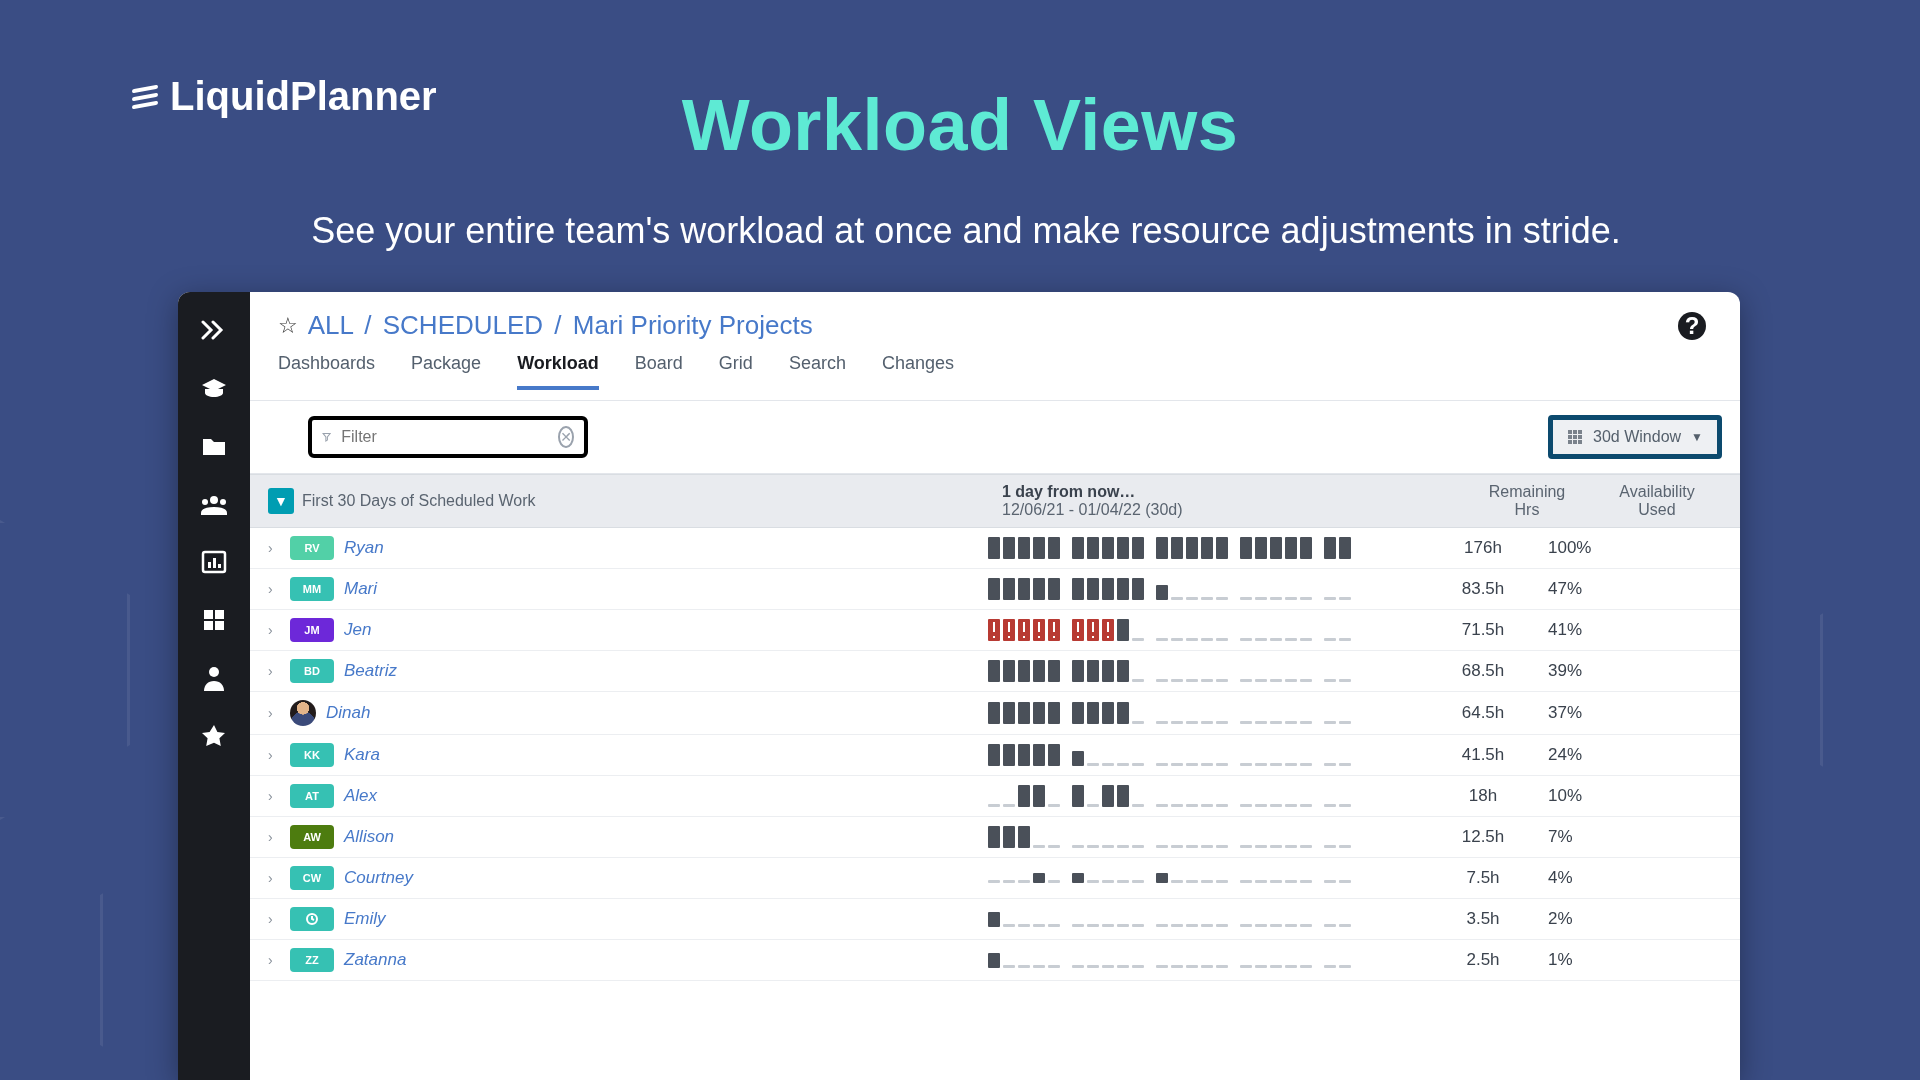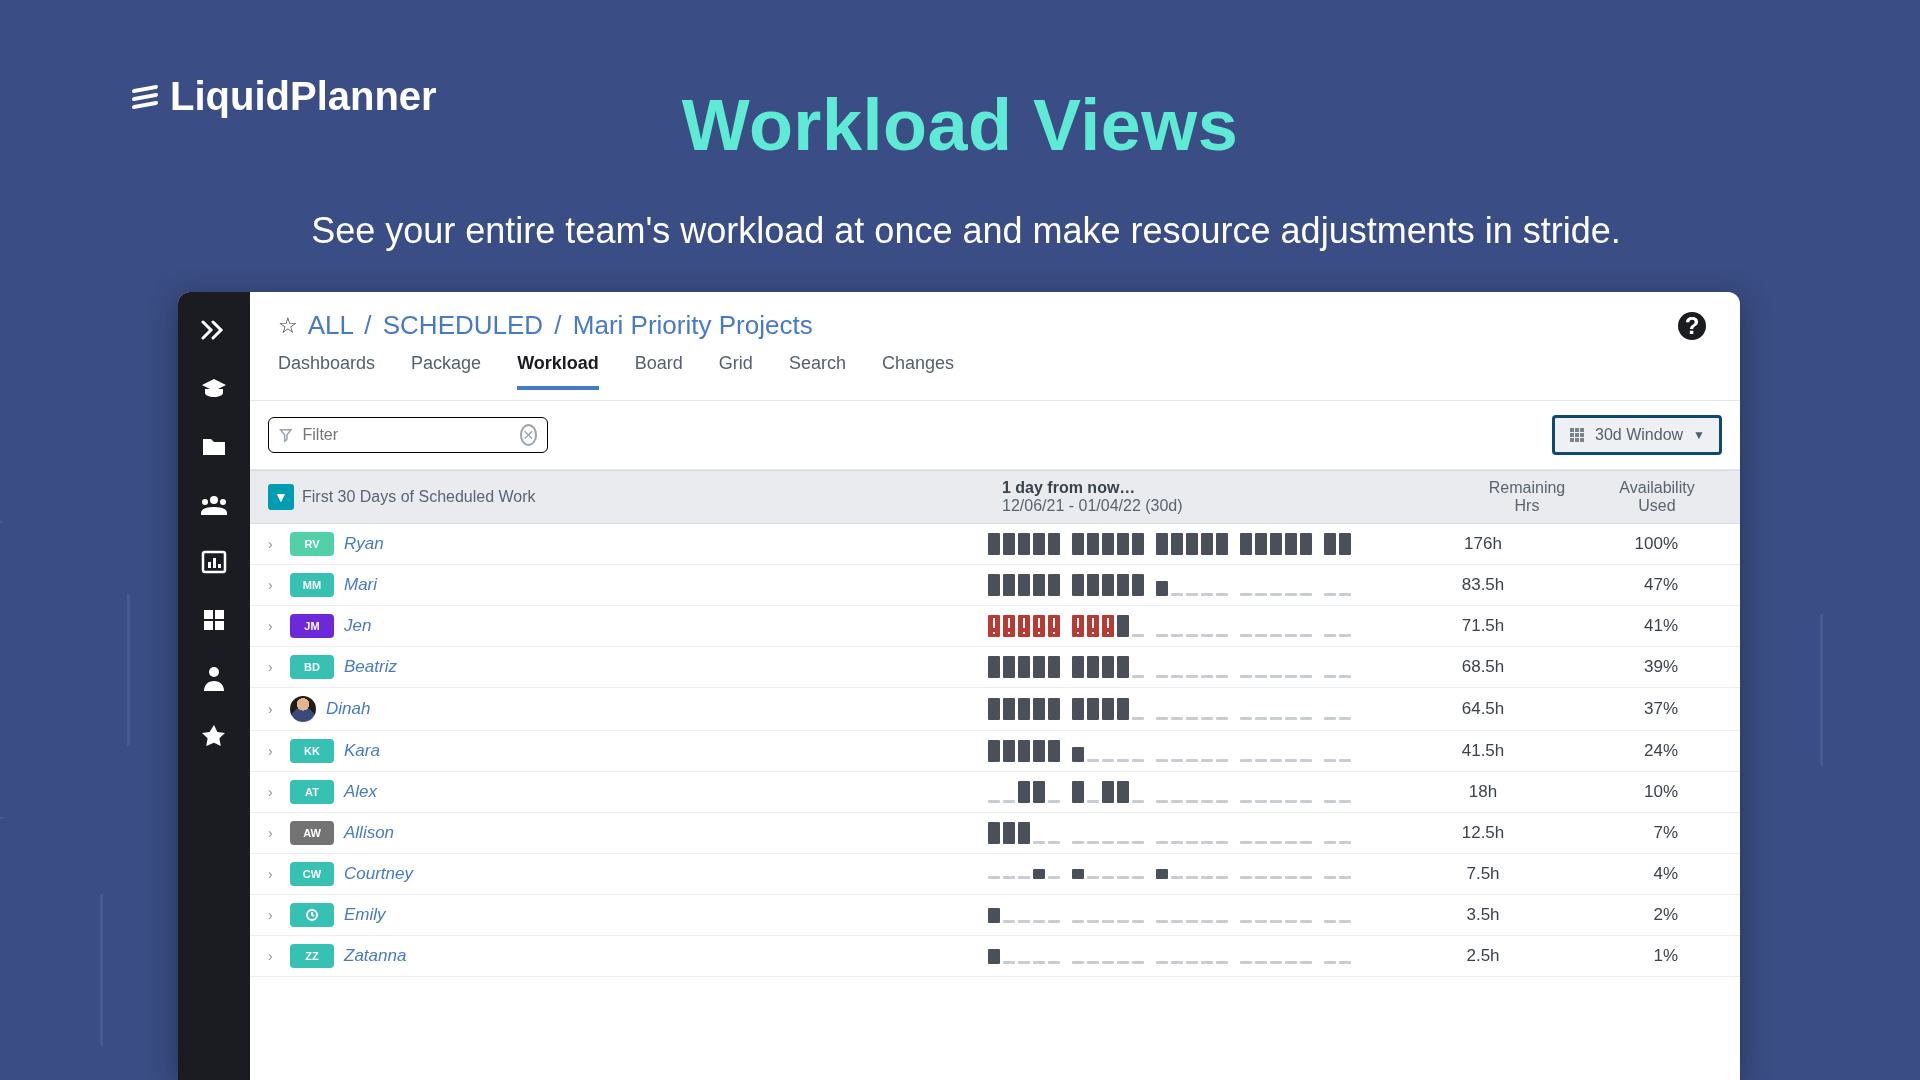--- a/index.html
+++ b/index.html
@@ -89,28 +89,28 @@
   .tabs .tab { padding-bottom:12px; cursor:pointer; }
   .tabs .tab.active { color:#1a1c21; font-weight:700; border-bottom:4px solid #4779c9; margin-bottom:-1px;}
 
   .toolbar {
     display:flex; align-items:center; padding:14px 18px;
     gap:12px;
     border-bottom:1px solid #e3e6eb;
   }
   .filter {
     display:flex; align-items:center; gap:10px;
-    border:1px solid #000000; border-radius:6px;
-    padding:6px 10px; width:280px; color:#9aa2ad;
+    border:4px solid #000000; border-radius:6px;
+    padding:6px 10px; width:280px; color:#9aa2ad;margin-left:40px;
   }
   .filter input { border:none; outline:none; flex:1; font-size:16px; color:#333; background:transparent;}
   .filter .xcirc { margin-left:auto; width:22px; height:22px; border:2px solid #9aa2ad; border-radius:50%; display:flex; align-items:center; justify-content:center; font-size:14px; color:#9aa2ad; cursor:pointer;}
   .windowbtn {
     margin-left:auto; display:flex; align-items:center; gap:10px;
-    background:#eef0f3; border:3px solid #0c4a6e; border-radius:4px;
+    background:#eef0f3; border:5px solid #0c4a6e; border-radius:4px;
     padding:8px 14px; color:#55606c; font-size:16px; cursor:pointer;
   }
 
   .headerrow {
     display:flex; align-items:center; background:#e9ebef; border:1px solid #d9dde2; border-left:none; border-right:none;
     padding:8px 18px; color:#5a6470; font-size:16px;
   }
   .headerrow .collapse {
     width:26px; height:26px; background:#009db2; color:#fff; display:flex; align-items:center; justify-content:center; border-radius:3px; margin-right:8px; cursor:pointer; font-size:14px;
   }
@@ -127,21 +127,21 @@
   }
   .row .arrow { width:18px; color:#8a929c; cursor:pointer; font-size:14px;}
   .row .avatar {
     width:44px; height:24px; border-radius:4px; display:flex; align-items:center; justify-content:center;
     font-size:11px; font-weight:700; color:#fff; margin:0 10px 0 4px;
   }
   .row .name { color:#4779c9; cursor:pointer; min-width:180px;font-style:italic;}
   .row .namecell { flex:0 0 720px; display:flex; align-items:center;}
   .row .chart { flex:0 0 430px; display:flex; gap:3px; align-items:flex-end;}
   .row .col-rh { width:130px; text-align:center;}
-  .row .col-au { width:130px; text-align:right;}
+  .row .col-au { width:130px; text-align:left;}
 
   .chart .bar { width:12px; border-radius:1px;}
   .chart .g1 { height:22px; background:#4a5059;}
   .chart .g0 { height:10px; background:#4a5059;}
   .chart .gh { height:15px; background:#4a5059;}
   .chart .r  { height:22px; background:#b83a33; position:relative;}
   .chart .r::after{content:""; position:absolute; left:50%; top:3px; width:2px; height:10px; background:#fff; transform:translateX(-50%);}
   .chart .r::before{content:""; position:absolute; left:50%; bottom:3px; width:2px; height:2px; background:#fff; transform:translateX(-50%);}
   .chart .e  { width:12px; height:3px; background:#c8cdd3; border-radius:1px; align-self:flex-end;}
   .chart .gap{ width:6px;}
@@ -548,21 +548,21 @@
             <span class="gap"></span>
             <span class="bar e"></span>
             <span class="bar e"></span>
           </div>
           <div class="col-rh">18h</div>
           <div class="col-au">10%</div>
         </div>
         <div class="row">
           <div class="namecell">
             <div class="arrow">›</div>
-            <div class="avatar" style="background: #737373;">AW</div>
+            <div class="avatar" style="background: #4d7c0f;">AW</div>
             <div class="name">Allison</div>
           </div>
           <div class="chart">
             <span class="bar g1"></span>
             <span class="bar g1"></span>
             <span class="bar g1"></span>
             <span class="bar e"></span>
             <span class="bar e"></span>
             <span class="gap"></span>
             <span class="bar e"></span>

